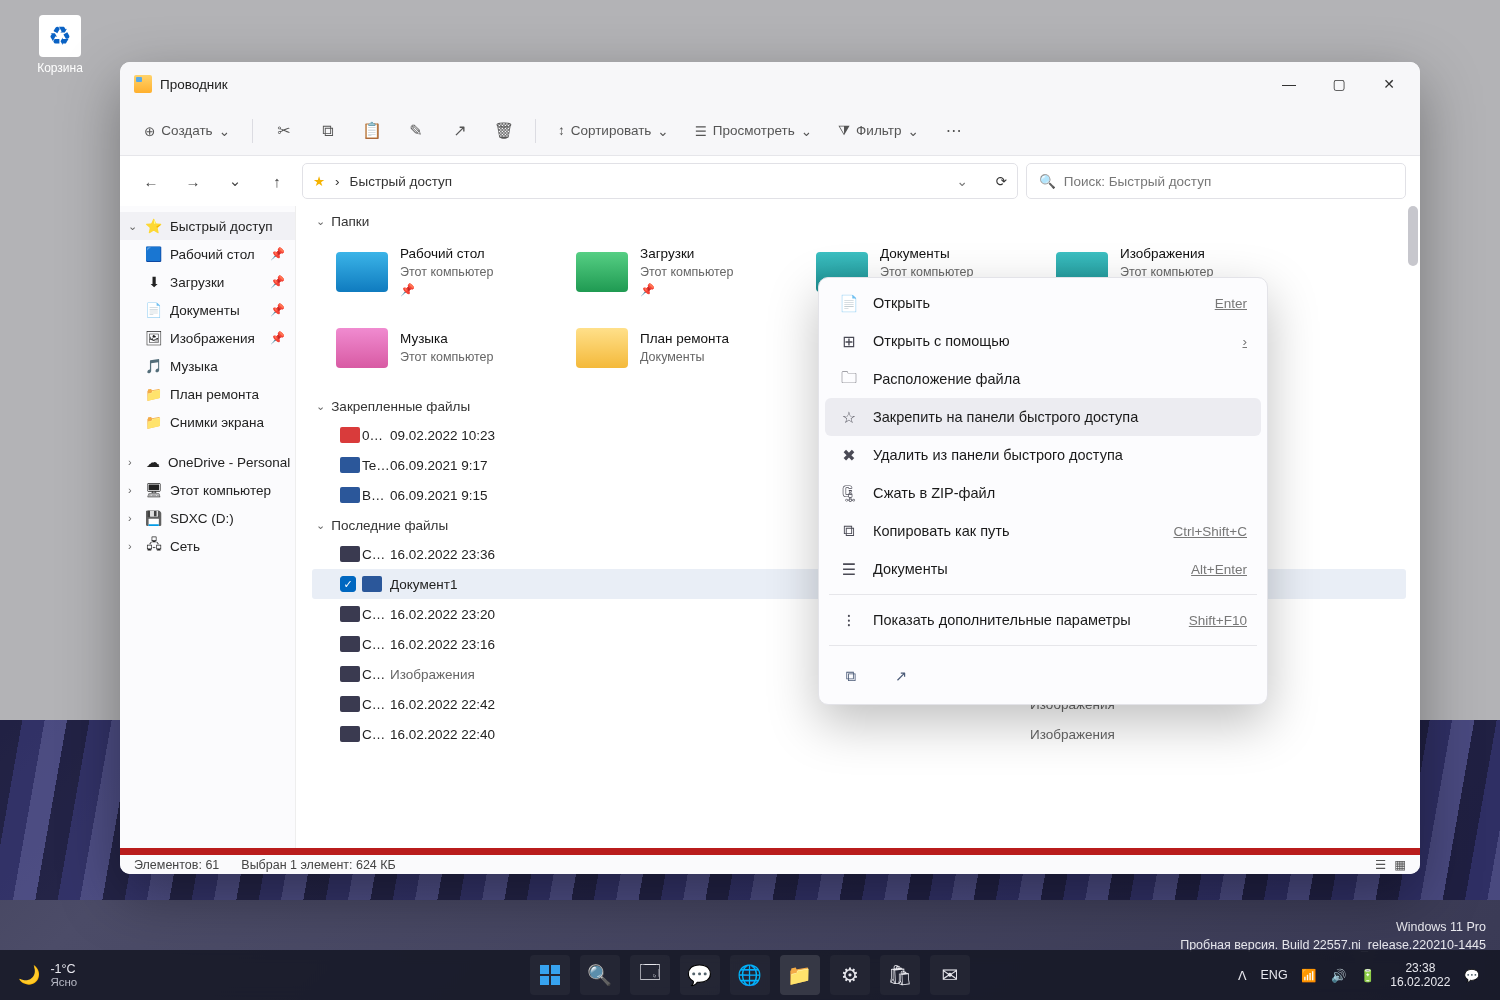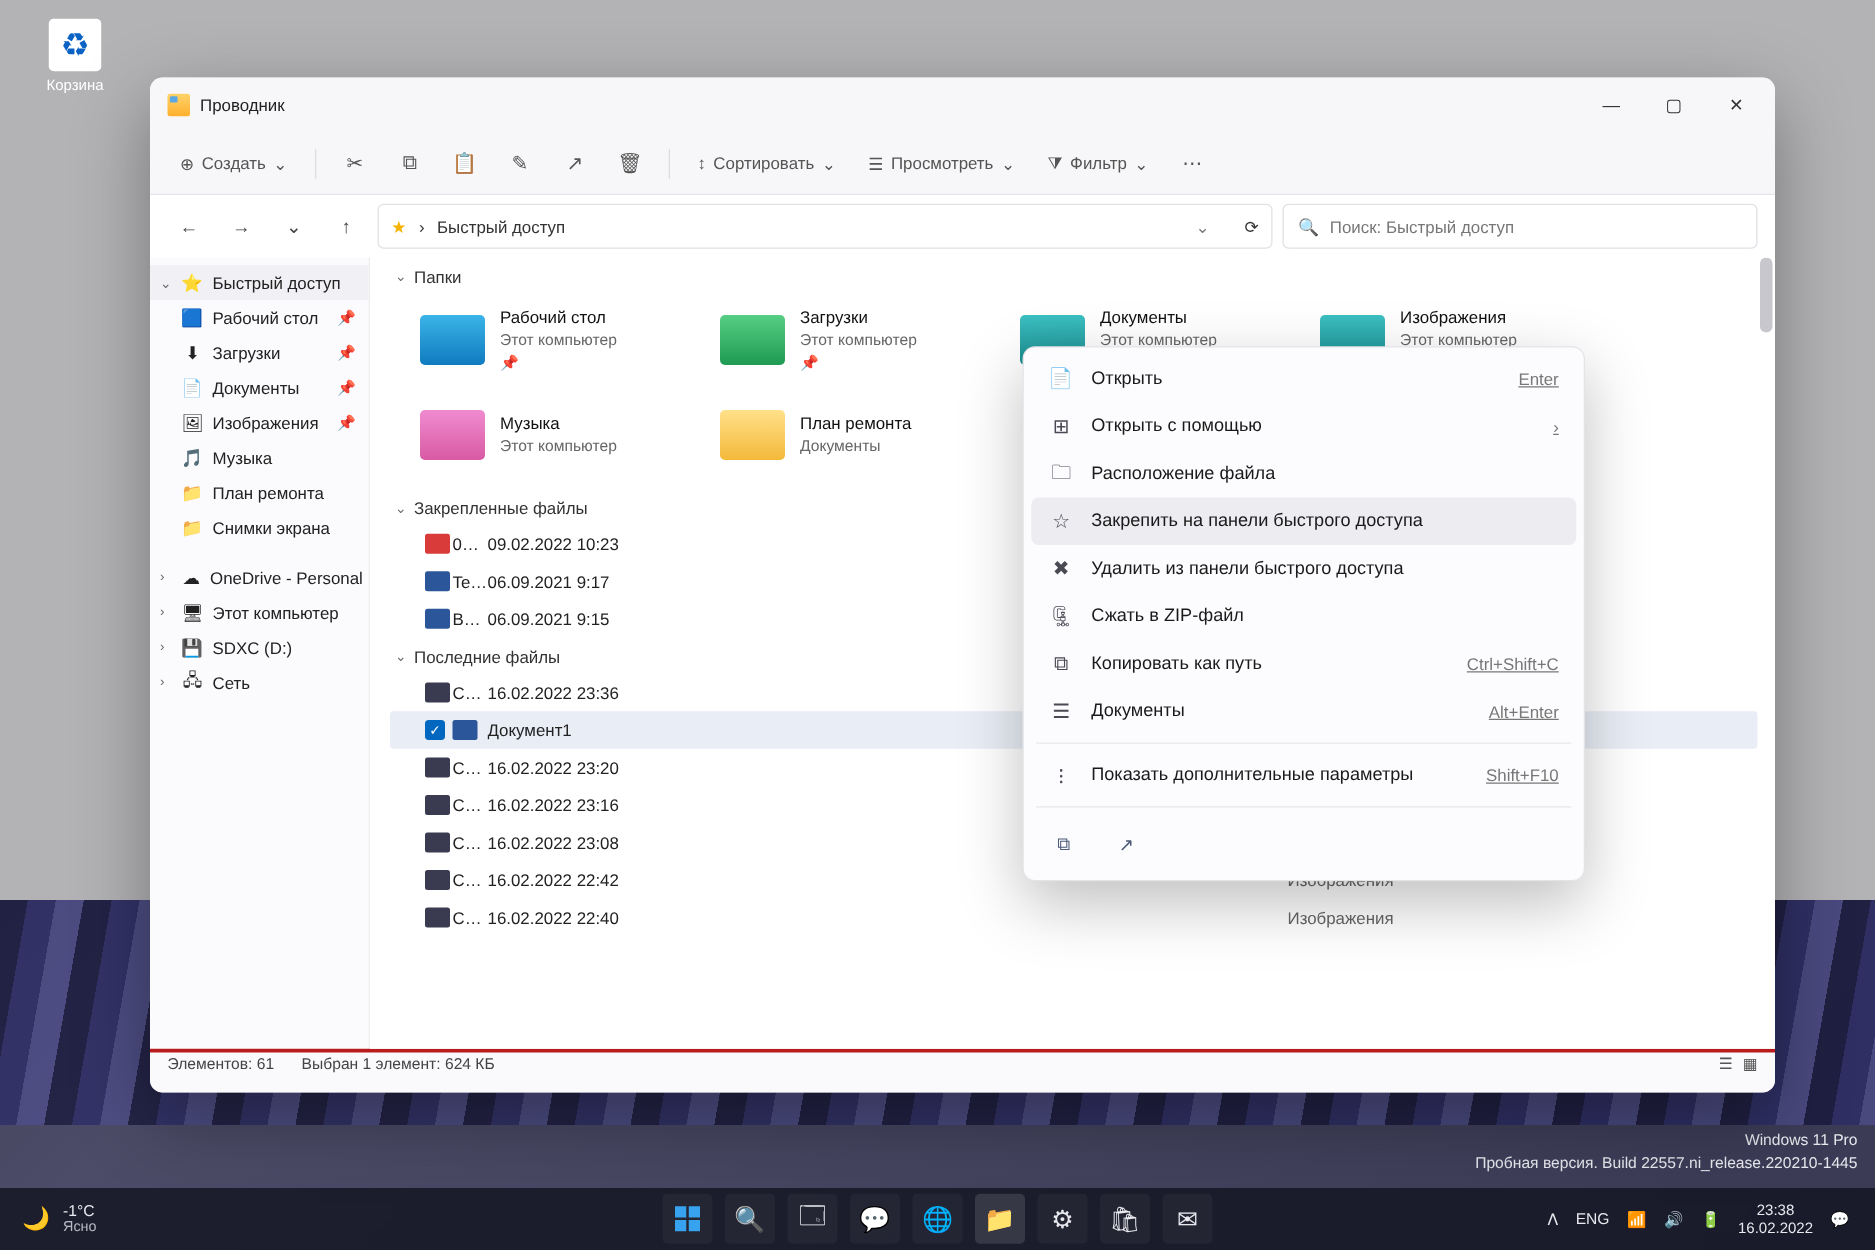--- a/index.html
+++ b/index.html
@@ -10,21 +10,21 @@
 .wall-waves { position:absolute; left:0; right:0; top:720px; height:180px;
   background: repeating-linear-gradient(100deg,#14143a 0 22px,#2a2a6a 22px 44px,#4f4f90 44px 66px);
   opacity:.7; filter:blur(.5px);}
 .desktop-grey { position:absolute; inset:0 0 auto 0; height:720px; background:#b3b3b6; }
 
 .desktop-icon { position:absolute; top:15px; left:20px; width:80px; text-align:center; color:#fff; font-size:12px; }
 .desktop-icon .bin { width:42px; height:42px; margin:0 auto 4px; background:#fff; border-radius:4px; position:relative; }
 .desktop-icon .bin::before { content:"♻"; color:#0a62c4; font-size:26px; position:absolute; inset:0; display:flex; align-items:center; justify-content:center; }
 
 
-.watermark { position:absolute; right:14px; bottom:60px; color:#e8e8ee; font-size:12.5px; text-align:right; line-height:1.5; }
+.watermark { position:absolute; right:14px; bottom:45px; color:#e8e8ee; font-size:12.5px; text-align:right; line-height:1.5; }
 
 
 .taskbar { position:absolute; left:0; right:0; bottom:0; height:50px; background:rgba(20,22,35,.85); backdrop-filter:blur(6px); display:flex; align-items:center; color:#e8e8ee; font-size:12.5px; }
 .tb-left { display:flex; align-items:center; gap:10px; padding-left:18px; }
 .tb-left .wx { font-size:18px; }
 .tb-center { position:absolute; left:50%; transform:translateX(-50%); display:flex; gap:10px; }
 .tb-ic { width:40px; height:40px; border-radius:4px; display:flex; align-items:center; justify-content:center; font-size:20px; background:rgba(255,255,255,.04); }
 .tb-right { margin-left:auto; display:flex; align-items:center; gap:14px; padding-right:20px; }
 .tb-time { text-align:center; line-height:1.2; font-size:12px; }
 
@@ -73,21 +73,21 @@
 .flist { padding:0 14px 0 16px; }
 .frow { display:grid; grid-template-columns:28px 22px 28px 1fr 170px 200px; align-items:center; height:30px; font-size:13.5px; color:#222; border-radius:3px; padding-right:6px;}
 .frow.sel { background:#e9eef6; }
 .frow .cb { width:16px; height:16px; border:1px solid #888; border-radius:3px; display:none; }
 .frow.sel .cb { display:flex; background:#0067c0; border-color:#0067c0; color:#fff; align-items:center; justify-content:center; font-size:11px; }
 .fthumb { width:20px; height:16px; border-radius:2px; background:#d0d0d6; }
 .fthumb.word{background:#2b579a;} .fthumb.pdf{background:#d93b3b;} .fthumb.img{background:#3a3a50;}
 .frow .ftype{color:#666;}
 .frow .fname{white-space:nowrap;overflow:hidden;text-overflow:ellipsis;}
 
-.statusbar { height:26px; border-top:3px solid #b91c1c; display:flex; align-items:flex-end; gap:22px; padding:16px 14px; font-size:12.5px; color:#444; background:#fafafc;}
+.statusbar { height:26px; border-top:7px solid #b91c1c; display:flex; align-items:center; gap:22px; padding:0 14px; font-size:12.5px; color:#444; background:#fafafc;}
 .statusbar .views{margin-left:auto;display:flex;gap:8px;color:#555;}
 
 
 .ctx { position:absolute; left:818px; top:277px; width:450px; background:#fcfcfe; border:1px solid #e3e3e8; border-radius:10px; box-shadow:0 18px 50px rgba(0,0,0,.25); padding:6px; font-size:14.5px; color:#1a1a1a; }
 .ctx-item { display:flex; align-items:center; gap:14px; padding:9px 14px; border-radius:6px; }
 .ctx-item.hov { background:#ececf1; }
 .ctx-ic { width:20px; height:20px; display:inline-flex; align-items:center; justify-content:center; color:#4a4a55; font-size:16px; }
 .ctx-sc { margin-left:auto; color:#777; font-size:13.5px;text-decoration:underline; }
 .ctx-sep { height:1px; background:#e6e6ea; margin:6px 4px; }
 .ctx-foot { display:flex; gap:18px; padding:8px 10px 6px; }
@@ -337,21 +337,20 @@
               <span></span>
               <span class="fthumb img"></span>
               <span class="fname">Снимок экрана 2022-02-16 231636</span>
               <span>16.02.2022 23:16</span>
               <span class="ftype">Изображения</span>
             </div>
             <div class="frow">
               <span></span>
               <span class="fthumb img"></span>
               <span class="fname">Снимок экрана 2022-02-16 230821</span>
-              <span>16.02.2022 23:08</span>
               <span class="ftype">Изображения</span>
             </div>
             <div class="frow">
               <span></span>
               <span class="fthumb img"></span>
               <span class="fname">Снимок экрана 2022-02-16 224211</span>
               <span>16.02.2022 22:42</span>
               <span class="ftype">Изображения</span>
             </div>
             <div class="frow">

